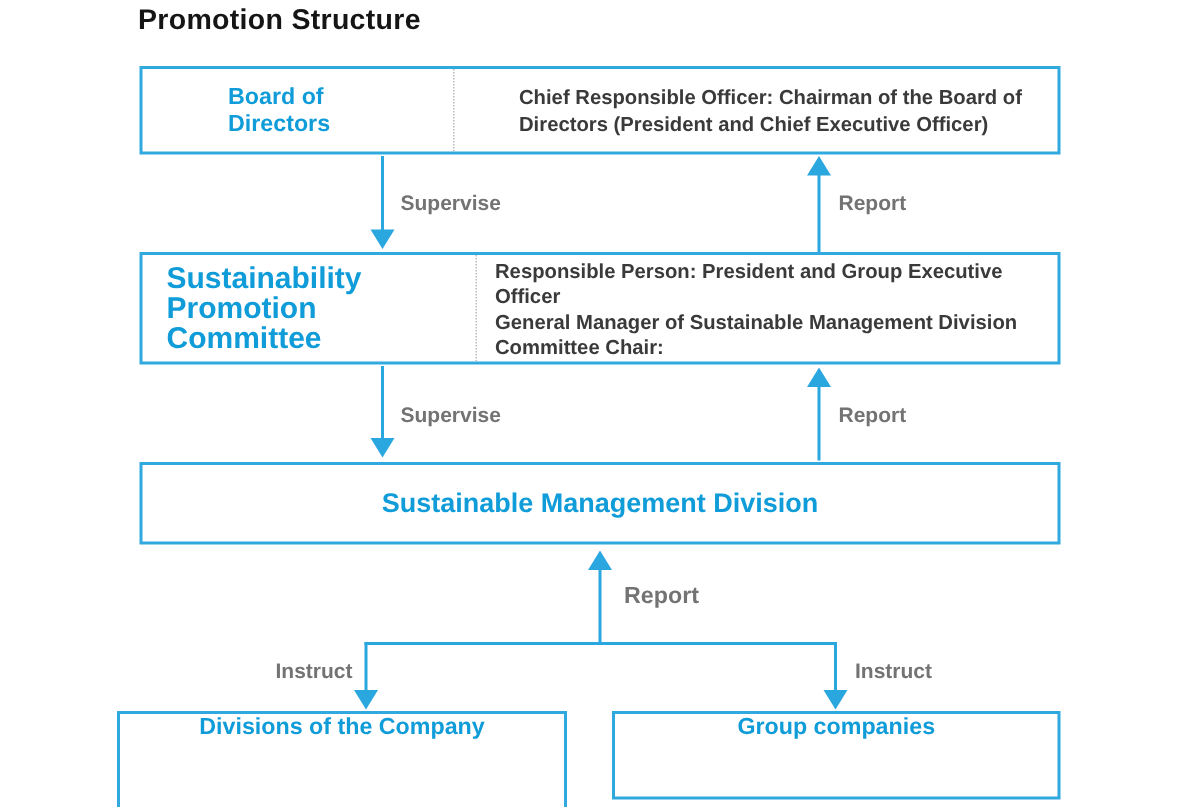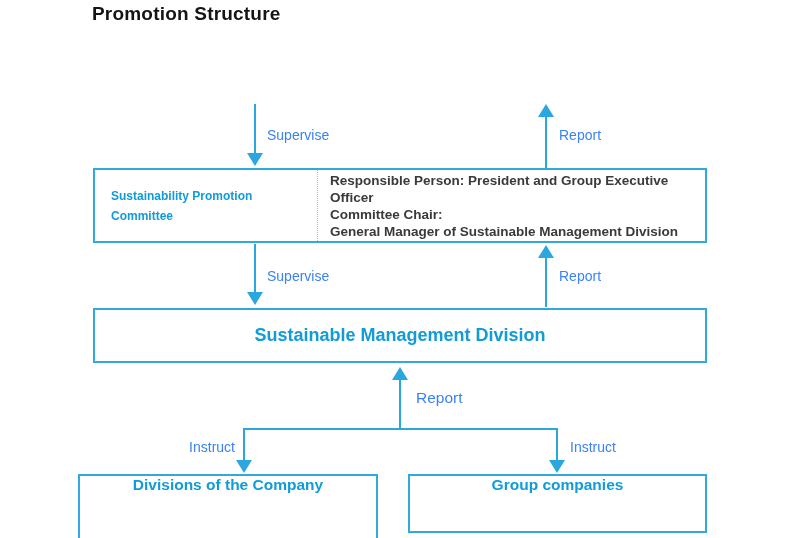--- a/index.html
+++ b/index.html
@@ -28,60 +28,69 @@
   .divider-cell { border-left:1px dotted #b9b9b9; }
   
   #box-board { left:93px; top:44px; width:614px; height:59px; }
   #box-board .name-cell { width:207px; padding-left:57px; }
   #box-board .node-name { font-size:15.5px; line-height:17.5px; }
   #box-board .detail-cell { flex:1; padding-left:43px; padding-right:8px; }
   #box-board .detail-line { line-height:18px; }
   
   #box-committee { left:93px; top:168px; width:614px; height:75px; }
   #box-committee .name-cell { width:222px; padding-left:16px; }
-  #box-committee .node-name { font-size:12px; line-height:20px; }
+  #box-committee .node-name { font-size:20px; line-height:20px; }
   #box-committee .detail-cell { flex:1; padding-left:12px; padding-right:4px; }
   
   #box-division { left:93px; top:308px; width:614px; height:55px; justify-content:center; align-items:center; }
   #box-division .node-name { font-size:18px; }
   
   #box-divisions { left:78px; top:474px; width:300px; height:67px; justify-content:center; }
   #box-group { left:408px; top:474px; width:299px; height:59px; justify-content:center; align-items:flex-start; }
   #box-divisions .node-name, #box-group .node-name { font-size:15.5px; }
   
   .vline { width:2px; background:#2ba7e0; }
   .hline { height:2px; background:#2ba7e0; }
   .head-down { width:0; height:0; border-left:8px solid transparent; border-right:8px solid transparent; border-top:13px solid #2ba7e0; }
   .head-up   { width:0; height:0; border-left:8px solid transparent; border-right:8px solid transparent; border-bottom:13px solid #2ba7e0; }
-  .flow-label { font-size:14px; color:#3b82f6; white-space:nowrap; }
+  .flow-label { font-size:14px; color:#737373; white-space:nowrap;font-weight:bold; }
   .flow-label.big { font-size:15.5px; }
 </style>
 </head>
 <body>
 
 <div id="stage">
 
   <div class="abs page-title">Promotion Structure</div>
 
+  <div id="box-board" class="abs node">
+    <div class="cell name-cell">
+      <div class="node-name" style="width:90px;">Board of Directors</div>
+    </div>
+    <div class="cell detail-cell divider-cell">
+      <div class="detail-line">Chief Responsible Officer: Chairman of the Board of</div>
+      <div class="detail-line">Directors (President and Chief Executive Officer)</div>
+    </div>
+  </div>
 
   <div class="abs vline" style="left:254px; top:104px; height:50px;"></div>
   <div class="abs head-down" style="left:247px; top:153px;"></div>
   <div class="abs flow-label" style="left:267px; top:127px;">Supervise</div>
   <div class="abs head-up" style="left:538px; top:104px;"></div>
   <div class="abs vline" style="left:545px; top:116px; height:52px;"></div>
   <div class="abs flow-label" style="left:559px; top:127px;">Report</div>
 
   <div id="box-committee" class="abs node">
     <div class="cell name-cell">
       <div class="node-name">Sustainability Promotion Committee</div>
     </div>
     <div class="cell detail-cell divider-cell">
       <div class="detail-line">Responsible Person: President and Group Executive Officer</div>
+      <div class="detail-line">General Manager of Sustainable Management Division</div>
       <div class="detail-line">Committee Chair:</div>
-      <div class="detail-line">General Manager of Sustainable Management Division</div>
     </div>
   </div>
 
   <div class="abs vline" style="left:254px; top:244px; height:49px;"></div>
   <div class="abs head-down" style="left:247px; top:292px;"></div>
   <div class="abs flow-label" style="left:267px; top:268px;">Supervise</div>
   <div class="abs head-up" style="left:538px; top:245px;"></div>
   <div class="abs vline" style="left:545px; top:257px; height:50px;"></div>
   <div class="abs flow-label" style="left:559px; top:268px;">Report</div>
 

